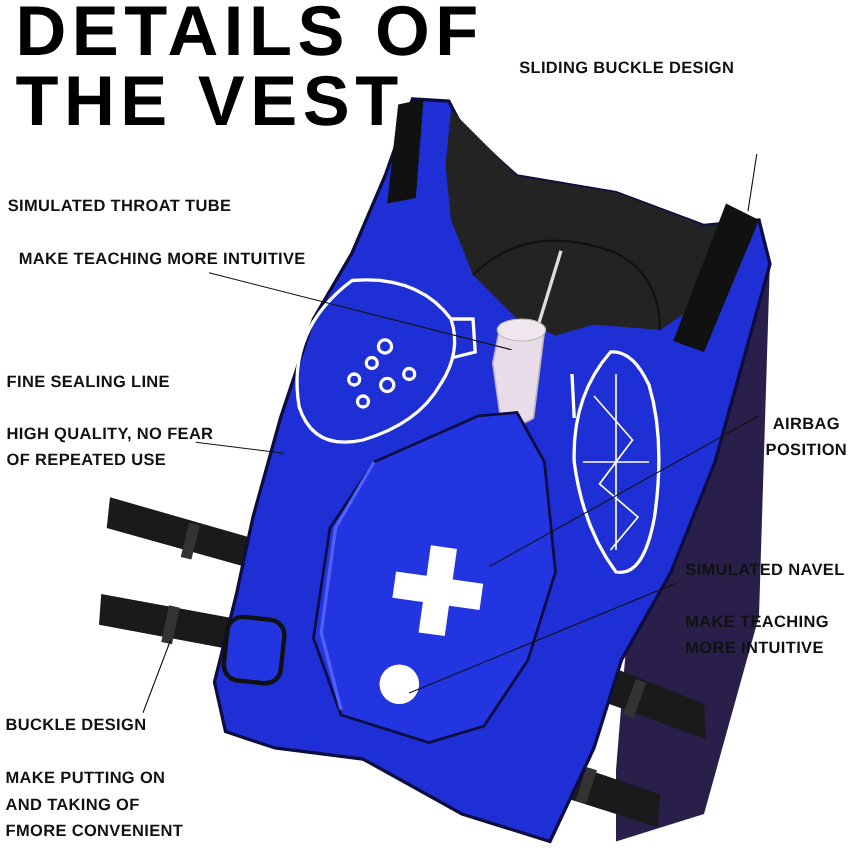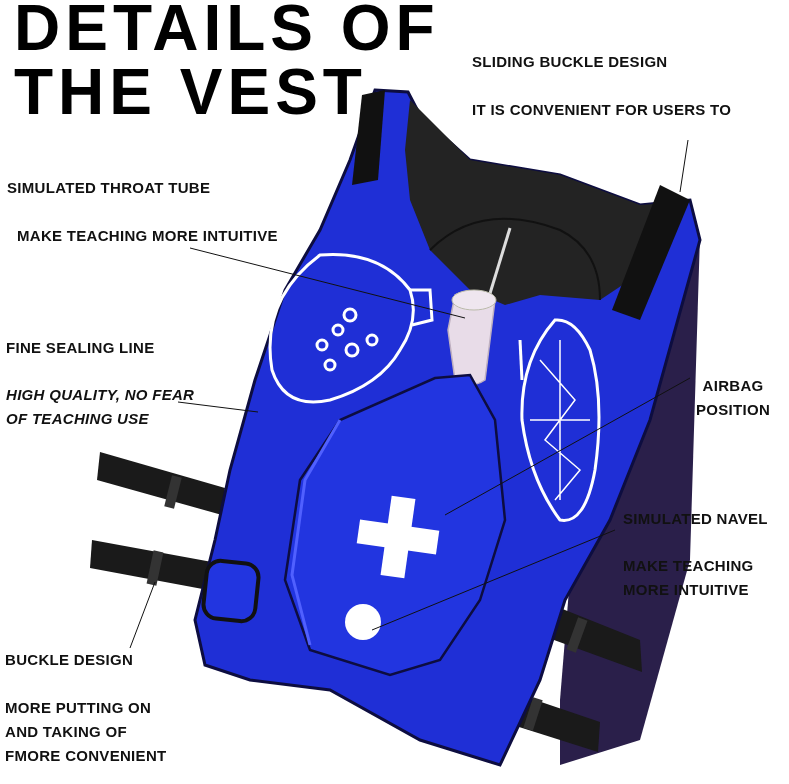--- a/index.html
+++ b/index.html
@@ -92,51 +92,50 @@
     <path d="M690 378 L445 515"></path>
     <path d="M615 530 L372 630"></path>
     <path d="M155 582 L130 648"></path>
   </g>
 </svg>
 
 <div class="label" style="left:472px; top:50px;">
   <span>SLIDING BUCKLE DESIGN</span>
 </div>
 <div class="label" style="left:472px; top:98px;">
-  <span>IT IS CONVENIENT FOR USERS TO</span>
 </div>
 
 <div class="label" style="left:7px; top:176px;">
   <span>SIMULATED THROAT TUBE</span>
 </div>
 <div class="label" style="left:17px; top:224px;">
   <span>MAKE TEACHING MORE INTUITIVE</span>
 </div>
 
 <div class="label" style="left:6px; top:336px;">
   <span>FINE SEALING LINE</span>
 </div>
-<div class="label" style="left:6px; top:383px;font-style:italic;">
+<div class="label" style="left:6px; top:383px;">
   <span>HIGH QUALITY, NO FEAR</span>
-  <span>OF TEACHING USE</span>
+  <span>OF REPEATED USE</span>
 </div>
 
 <div class="label" style="left:696px; top:374px;text-align:center;">
   <span>AIRBAG</span>
   <span>POSITION</span>
 </div>
 
 <div class="label" style="left:623px; top:507px;">
   <span>SIMULATED NAVEL</span>
 </div>
 <div class="label" style="left:623px; top:554px;">
   <span>MAKE TEACHING</span>
   <span>MORE INTUITIVE</span>
 </div>
 
 <div class="label" style="left:5px; top:648px;">
   <span>BUCKLE DESIGN</span>
 </div>
 <div class="label" style="left:5px; top:696px;">
-  <span>MORE PUTTING ON</span>
+  <span>MAKE PUTTING ON</span>
   <span>AND TAKING OF</span>
   <span>FMORE CONVENIENT</span>
 </div>
 
 </body></html>

